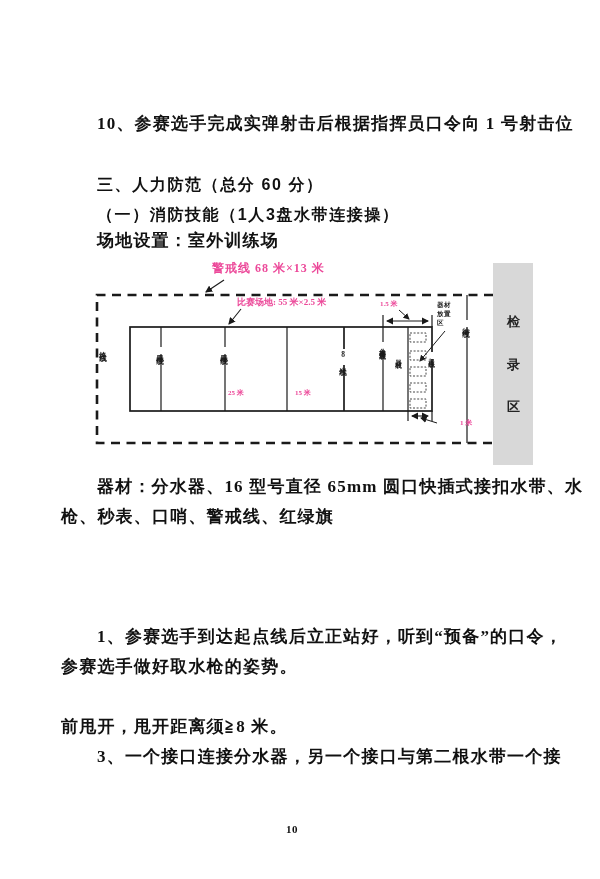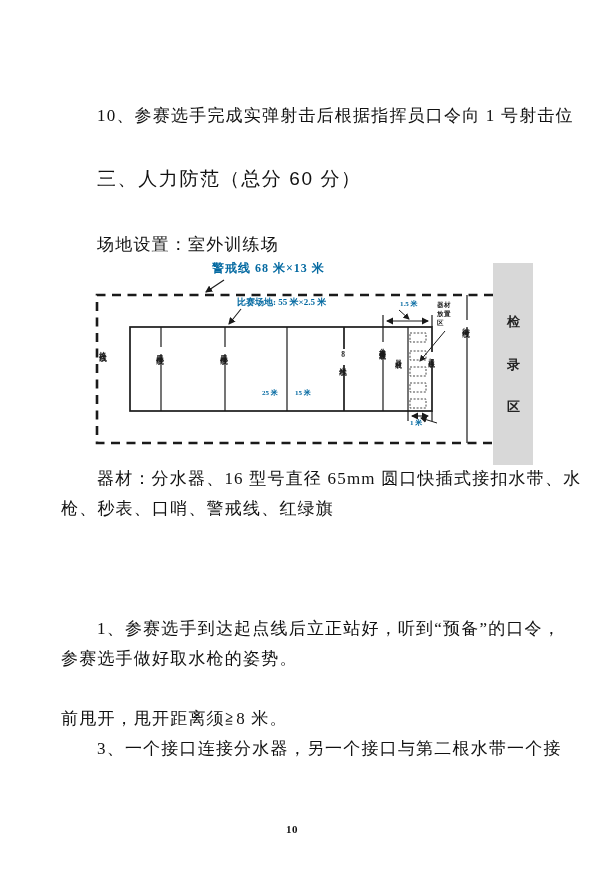--- a/index.html
+++ b/index.html
@@ -1,43 +1,44 @@
 <!DOCTYPE html>
 <html><head>
 <meta charset="utf-8">
 <style>
   html,body{margin:0;padding:0;background:#fff;}
   .page{position:relative;width:600px;height:879px;background:#ffffff;overflow:hidden;
         font-family:"Liberation Serif","DejaVu Serif",serif;color:#111;}
   
-  .line{position:absolute;left:61px;white-space:nowrap;font-weight:normal;
-        font-size:17px;letter-spacing:1.2px;line-height:1;}
+  .line{position:absolute;left:61px;white-space:nowrap;font-weight:bold;
+        font-size:17px;letter-spacing:1.2px;line-height:1;margin-top:8px;}
   .indent{padding-left:36px;}
-  .hei{font-family:"Liberation Sans","DejaVu Sans",sans-serif;font-size:19px;letter-spacing:1.6px;}
+  .hei{font-family:"Liberation Sans","DejaVu Sans",sans-serif;font-size:16px;letter-spacing:1.6px;}
   
-  .dlabel{position:absolute;font-weight:bold;white-space:nowrap;line-height:1;color:#0369a1;}
+  .dlabel{position:absolute;font-weight:bold;white-space:nowrap;line-height:1;color:#ec4899;}
   .vlabel{position:absolute;writing-mode:vertical-rl;text-orientation:upright;
           font-weight:bold;line-height:1;letter-spacing:1.5px;color:#1a1a1a;background:#fff;padding:1px 0;}
   .f7{font-size:7px;} .f75{font-size:7.5px;} .f65{font-size:6.5px;} .f9{font-size:9px;} .f12{font-size:12px;}
   .checkin{position:absolute;left:493px;top:263px;width:40px;height:202px;}
   .jl-char{position:absolute;left:14px;font-size:13px;font-weight:bold;color:#222;}
   .eq-area{position:absolute;left:437px;top:301px;width:15px;font-size:6.5px;font-weight:bold;
            line-height:1.35;color:#1a1a1a;word-break:break-all;letter-spacing:0.5px;}
   .pagenum{position:absolute;left:0;top:823px;width:584px;text-align:center;
            font-size:11px;font-weight:bold;letter-spacing:0.5px;}
   svg{position:absolute;left:0;top:0;}
 </style>
 </head>
 <body>
 
 <div class="page">
 
   <div class="line indent" style="top:107px">10、参赛选手完成实弹射击后根据指挥员口令向 1 号射击位</div>
   <div class="line indent hei" style="top:169px">三、人力防范（总分 60 分）</div>
-  <div class="line indent" style="top:236px">场地设置：室外训练场</div>
+  <div class="line indent hei" style="top:199px">（一）消防技能（1人3盘水带连接操）</div>
+  <div class="line indent" style="top:224px">场地设置：室外训练场</div>
 
   <div>
 
     <div class="checkin" style="background:#d8d8d8;">
       <span class="jl-char" style="top:50px">检</span>
       <span class="jl-char" style="top:93px">录</span>
       <span class="jl-char" style="top:135px">区</span>
     </div>
 
     <svg width="600" height="879" viewBox="0 0 600 879">
@@ -77,31 +78,31 @@
       <rect x="410" y="383" width="16" height="9" fill="none" stroke="#333" stroke-width="0.9" stroke-dasharray="2 1.6"></rect>
       <rect x="410" y="399" width="16" height="9" fill="none" stroke="#333" stroke-width="0.9" stroke-dasharray="2 1.6"></rect>
     </svg>
 
     <div class="dlabel f12" style="left:212px;top:262px;letter-spacing:1px;">警戒线  68 米×13 米</div>
     <div class="dlabel f9" style="left:237px;top:298px;">比赛场地: 55 米×2.5 米</div>
 
     <div class="vlabel f75" style="left:99px;top:344px;background:transparent;">终点线</div>
     <div class="vlabel f75" style="left:156px;top:347px;">甩带线</div>
     <div class="vlabel f75" style="left:220px;top:347px;">甩带线</div>
-    <div class="dlabel f7" style="left:228px;top:390px;margin-left:34px;">25 米</div>
+    <div class="dlabel f7" style="left:228px;top:390px;">25 米</div>
     <div class="dlabel f7" style="left:295px;top:390px;">15 米</div>
     <div class="vlabel f75" style="left:339px;top:349px;">8米线</div>
     <div class="vlabel f65" style="left:379px;top:342px;letter-spacing:1px;">分水器搁置线</div>
     <div class="vlabel f65" style="left:395px;top:353px;background:transparent;">器材线</div>
     <div class="vlabel f65" style="left:428px;top:352px;">起点线</div>
     <div class="vlabel f75" style="left:462px;top:320px;">待考线</div>
 
     <div class="eq-area">器材放置区</div>
-    <div class="dlabel f7" style="left:400px;top:301px;">1.5 米</div>
-    <div class="dlabel f7" style="left:410px;top:420px;text-align:center;">1 米</div>
+    <div class="dlabel f7" style="left:380px;top:301px;">1.5 米</div>
+    <div class="dlabel f7" style="left:460px;top:420px;text-align:center;">1 米</div>
   </div>
 
   <div class="line indent" style="top:470px">器材：分水器、16 型号直径 65mm 圆口快插式接扣水带、水</div>
   <div class="line" style="top:500px">枪、秒表、口哨、警戒线、红绿旗</div>
   <div class="line indent" style="top:620px">1、参赛选手到达起点线后立正站好，听到“预备”的口令，</div>
   <div class="line" style="top:650px">参赛选手做好取水枪的姿势。</div>
   <div class="line" style="top:710px">前甩开，甩开距离须≧8 米。</div>
   <div class="line indent" style="top:740px">3、一个接口连接分水器，另一个接口与第二根水带一个接</div>
 
   <div class="pagenum">10</div>

